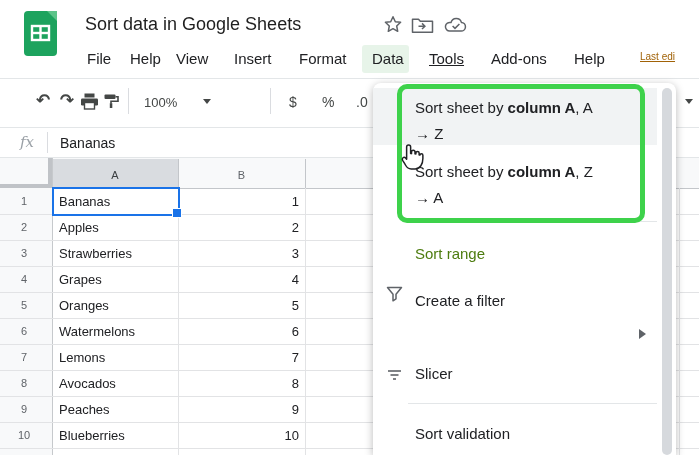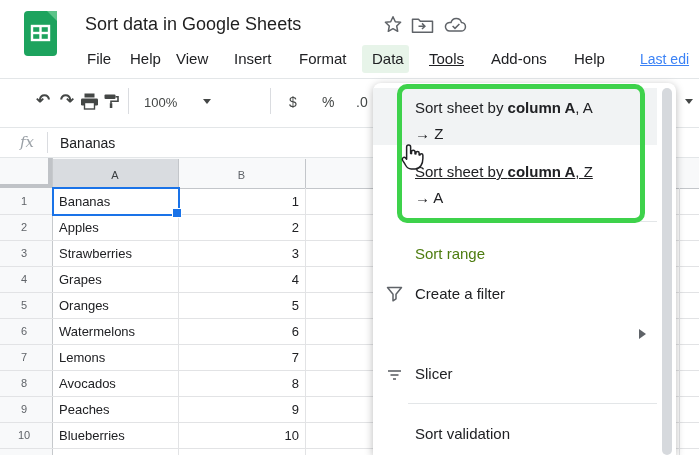--- a/index.html
+++ b/index.html
@@ -3,21 +3,21 @@
 <meta charset="utf-8">
 <style>
   html,body{margin:0;padding:0}
   body{width:699px;height:455px;position:relative;overflow:hidden;background:#fff;
        font-family:"Liberation Sans",sans-serif;color:#202124;}
   .abs{position:absolute;}
   .txt{position:absolute;white-space:nowrap;}
   
   .title{font-size:18px;color:#1f1f1f;}
   .mitem{font-size:15px;color:#202124;}
-  .lastedit{font-size:14px;color:#3b82f6;text-decoration:underline;}
+  .lastedit{font-size:10px;color:#a16207;text-decoration:underline;}
   
   .tbtxt{font-size:13px;color:#444746;}
   .tbglyph{font-family:"DejaVu Sans",sans-serif;font-size:17px;font-weight:bold;color:#444746;}
   .caret{width:0;height:0;border-left:4px solid transparent;border-right:4px solid transparent;
          border-top:5px solid #444746;}
   .vdiv{width:1px;background:#dadce0;}
   .hline{position:absolute;left:0;width:699px;height:1px;background:#e3e6e8;}
   
   .fx{font-family:"DejaVu Serif",serif;font-style:italic;font-size:15px;color:#9aa0a6;}
   
@@ -185,42 +185,42 @@
   <div class="greenbox"></div>
 
   <div class="item" style="top:12px;left:42px;z-index:4;">
     <div style="line-height:26px;">
       <span>Sort sheet by </span><b>column A</b><span>, A</span>
     </div>
     <div style="line-height:26px;"><span>→ Z</span></div>
   </div>
 
   <div class="item" style="top:76px;left:42px;z-index:4;">
-    <div style="line-height:26px;text-decoration:underline;">
+    <div style="line-height:26px;">
       <span>Sort sheet by </span><b>column A</b><span>, Z</span>
     </div>
     <div style="line-height:26px;"><span>→ A</span></div>
   </div>
 
   <div class="abs" style="left:25px;top:59px;z-index:6;">
     <svg width="30" height="30" viewBox="0 0 24 24">
       <path d="M10.5 21.5c-2.3 0-3.4-1.1-4.4-2.9-.5-.9-1.8-3-2.4-3.9-.5-.8-.3-1.6.3-2.1.6-.5 1.5-.4 2.1.2l.8 1V3.9c0-.9.7-1.6 1.6-1.6.9 0 1.6.7 1.6 1.6v5.3l.7.1V8c0-.8.6-1.4 1.4-1.4.8 0 1.4.6 1.4 1.4v1.5l.7.1v-.8c0-.7.6-1.3 1.3-1.3s1.3.6 1.3 1.3v1.5l.6.2c.1-.6.6-1.1 1.2-1.1.7 0 1.2.6 1.2 1.2v2.6c0 4.5-2.2 8.3-6.1 8.3h-3.3z" fill="#fff" stroke="#202124" stroke-width="1.2" stroke-linejoin="round"></path>
     </svg>
   </div>
 
   <div class="mdiv" style="top:138px;"></div>
 
   <div class="lbl disabled" style="top:162px;">Sort range</div>
 
   <div class="abs" style="left:13px;top:203px;">
     <svg width="17" height="16" viewBox="0 0 17 16">
       <path d="M1.5 1.5h14L10 8.2v4.6l-3 2V8.2z" fill="none" stroke="#5f6368" stroke-width="1.5" stroke-linejoin="round"></path>
     </svg>
   </div>
-  <div class="lbl" style="top:202px;">Create a filter</div>
+  <div class="lbl" style="top:209px;">Create a filter</div>
 
   <div class="abs sub-arrow" style="left:266px;top:246px;"></div>
 
   <div class="abs" style="left:13px;top:284px;">
     <svg width="17" height="16" viewBox="0 0 17 16">
       <line x1="2" y1="4" x2="15" y2="4" stroke="#5f6368" stroke-width="1.6"></line>
       <line x1="4.5" y1="8" x2="12.5" y2="8" stroke="#5f6368" stroke-width="1.6"></line>
       <line x1="7" y1="12" x2="10" y2="12" stroke="#5f6368" stroke-width="1.6"></line>
     </svg>
   </div>

